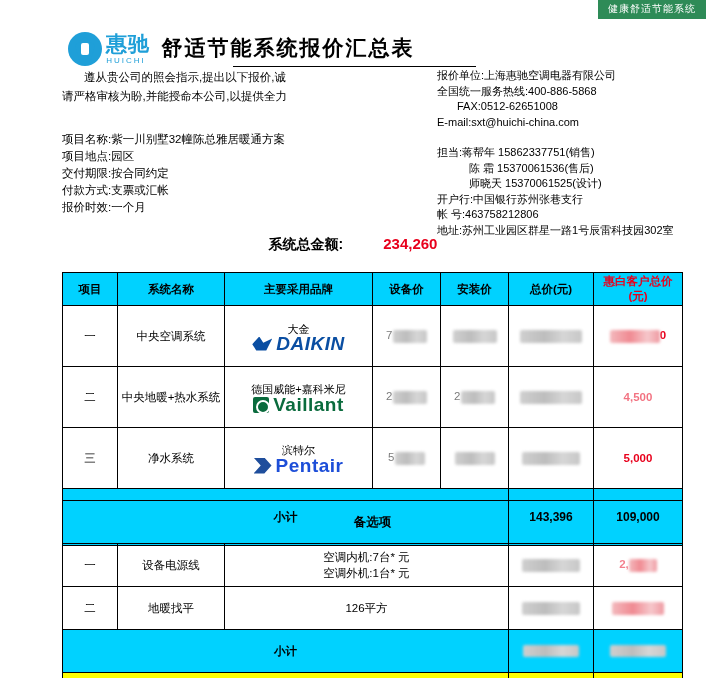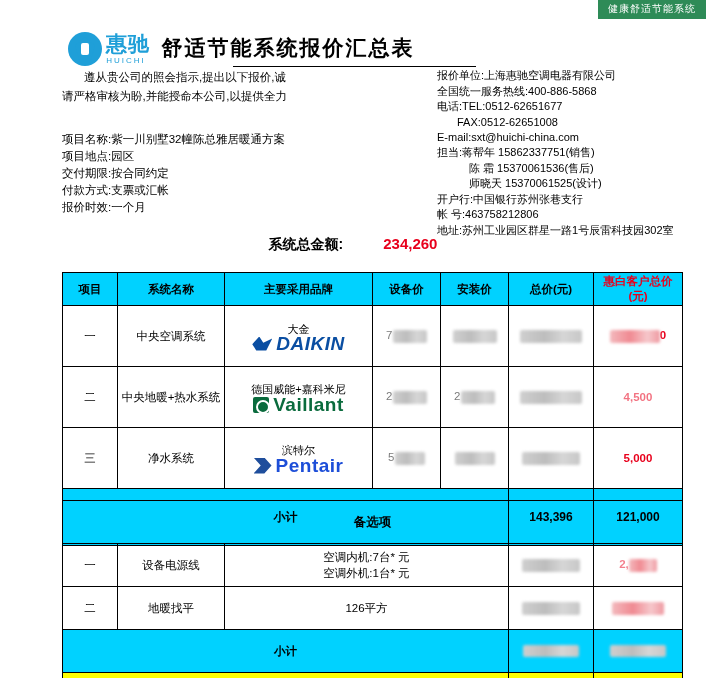--- a/index.html
+++ b/index.html
@@ -355,21 +355,20 @@
       <span>付款方式:</span><span>支票或汇帐</span>
     </div>
     <div>
       <span>报价时效:</span><span>一个月</span>
     </div>
   </div>
 
   <div class="company">
     <div>报价单位:上海惠驰空调电器有限公司</div>
     <div>全国统一服务热线:400-886-5868</div>
-    <div>电话:TEL:0512-62651677</div>
     <div class="ind">FAX:0512-62651008</div>
     <div>E-mail:sxt@huichi-china.com</div>
   </div>
 
   <div class="company-2">
     <div>担当:蒋帮年 15862337751(销售)</div>
     <div class="ind">陈 霜 15370061536(售后)</div>
     <div class="ind">师晓天 15370061525(设计)</div>
     <div>开户行:中国银行苏州张巷支行</div>
     <div>帐 号:463758212806</div>
@@ -465,21 +464,21 @@
           <span class="blur" style="width:40px;height:13px;"></span>
         </td>
         <td>
           <span class="blur" style="width:58px;height:13px;"></span>
         </td>
         <td class="val-red">5,000</td>
       </tr>
       <tr class="subtotal-row">
         <td colspan="5">小计</td>
         <td class="v">143,396</td>
-        <td class="v">121,000</td>
+        <td class="v">109,000</td>
       </tr>
     </tbody>
   </table>
 
   <table class="opt-table">
     <colgroup>
       <col class="col-a">
         <col class="col-b">
         <col class="col-c">
         <col class="col-d">

